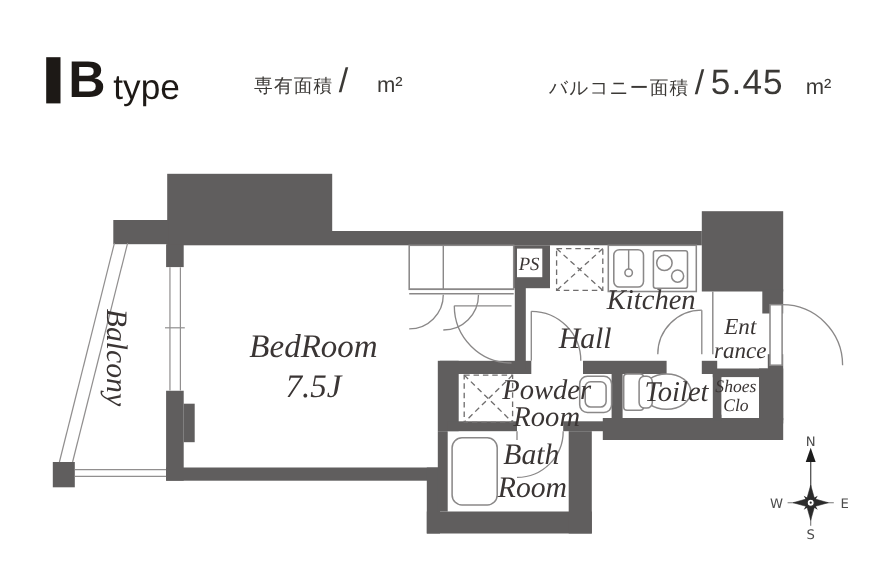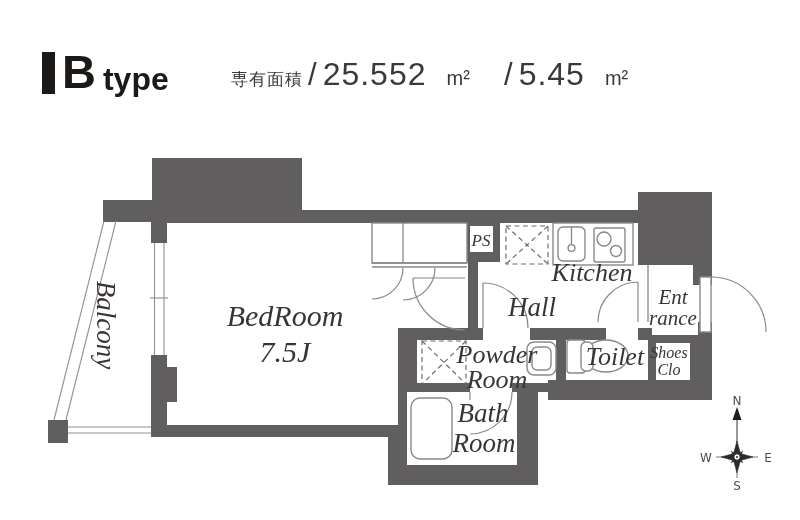--- a/index.html
+++ b/index.html
@@ -5,21 +5,21 @@
   html,body{margin:0;padding:0;background:#ffffff;}
   body{width:800px;height:520px;position:relative;overflow:hidden;
        font-family:"Liberation Sans", sans-serif;}
   .stage{position:absolute;left:0;top:0;width:800px;height:520px;}
 
   
   .header{position:absolute;left:0;top:0;width:800px;height:110px;}
   .type-block{position:absolute;left:42px;top:50px;display:flex;align-items:flex-start;}
   .type-bar{width:13px;height:42px;background:#1d1916;margin-top:2px;}
   .type-b{font-size:47px;font-weight:800;color:#1d1916;line-height:44px;margin-left:7px;letter-spacing:-1px;}
-  .type-suffix{font-size:32px;font-weight:700;color:#1d1916;line-height:44px;margin-left:8px;margin-top:7px;letter-spacing:0px;}
+  .type-suffix{font-size:32px;font-weight:400;color:#1d1916;line-height:44px;margin-left:8px;margin-top:7px;letter-spacing:0px;}
   .area{position:absolute;display:flex;align-items:baseline;color:#3b3936;top:56px;}
   .area1{left:231px;}
   .area2{left:499px;}
   .area .jp{font-size:17px;font-family:Liberation Mono, monospace;letter-spacing:1px;}
   .area .sep{font-size:31px;font-weight:300;margin:0 6px 0 5px;color:#3b3936;}
   .area .num{font-size:32px;font-weight:300;letter-spacing:1px;}
   .area .unit{font-size:20px;margin-left:20px;letter-spacing:0;}
 
   
   svg{position:absolute;left:0;top:0;}
@@ -42,24 +42,24 @@
 
   <div class="header">
     <div class="type-block">
       <div class="type-bar"></div>
       <div class="type-b">B</div>
       <div class="type-suffix">type</div>
     </div>
     <div class="area area1">
       <span class="jp">専有面積</span>
       <span class="sep">/</span>
-      <span class="num">25.552</span>
       <span class="unit">m²</span>
     </div>
     <div class="area area2">
+      <span class="jp">バルコニー面積</span>
       <span class="sep">/</span>
       <span class="num">5.45</span>
       <span class="unit">m²</span>
     </div>
   </div>
 
   <svg width="800" height="520" viewBox="0 0 800 520">
 
     <g>
       <rect class="wall" x="152" y="158" width="150" height="64"></rect>

